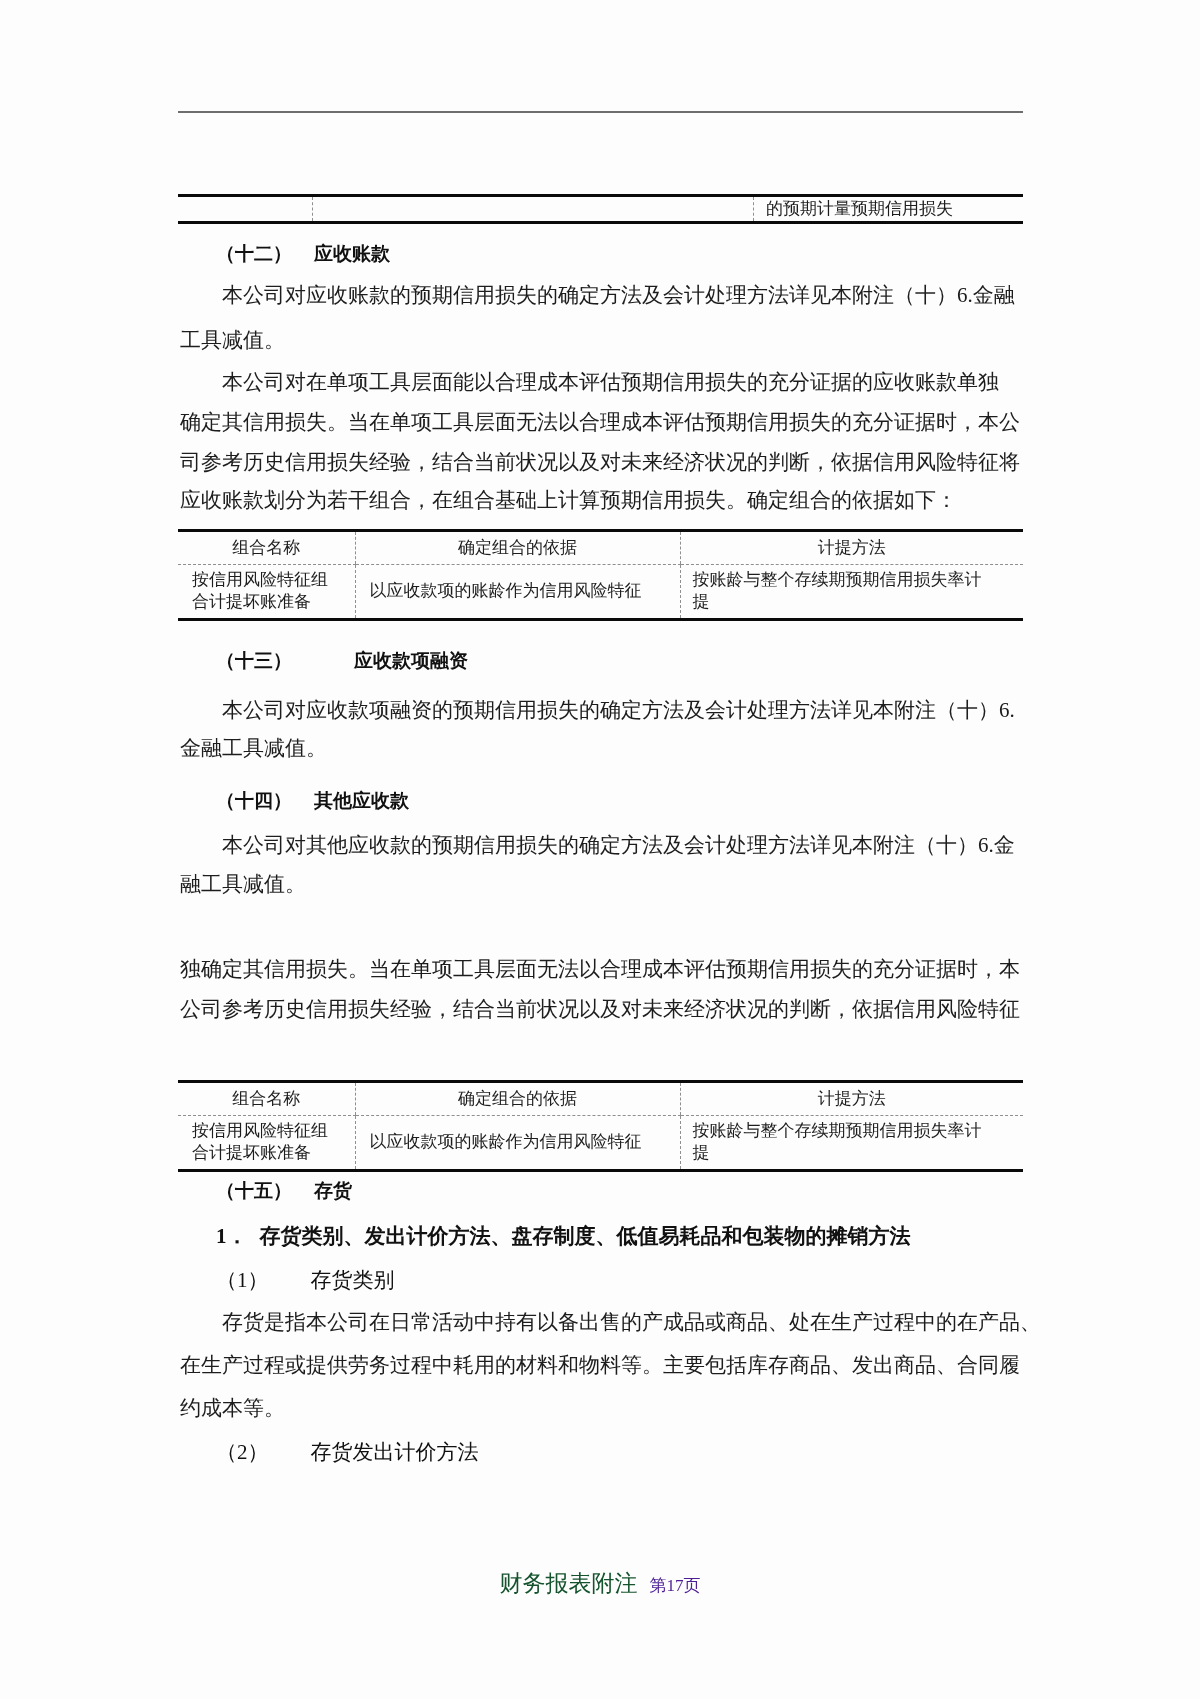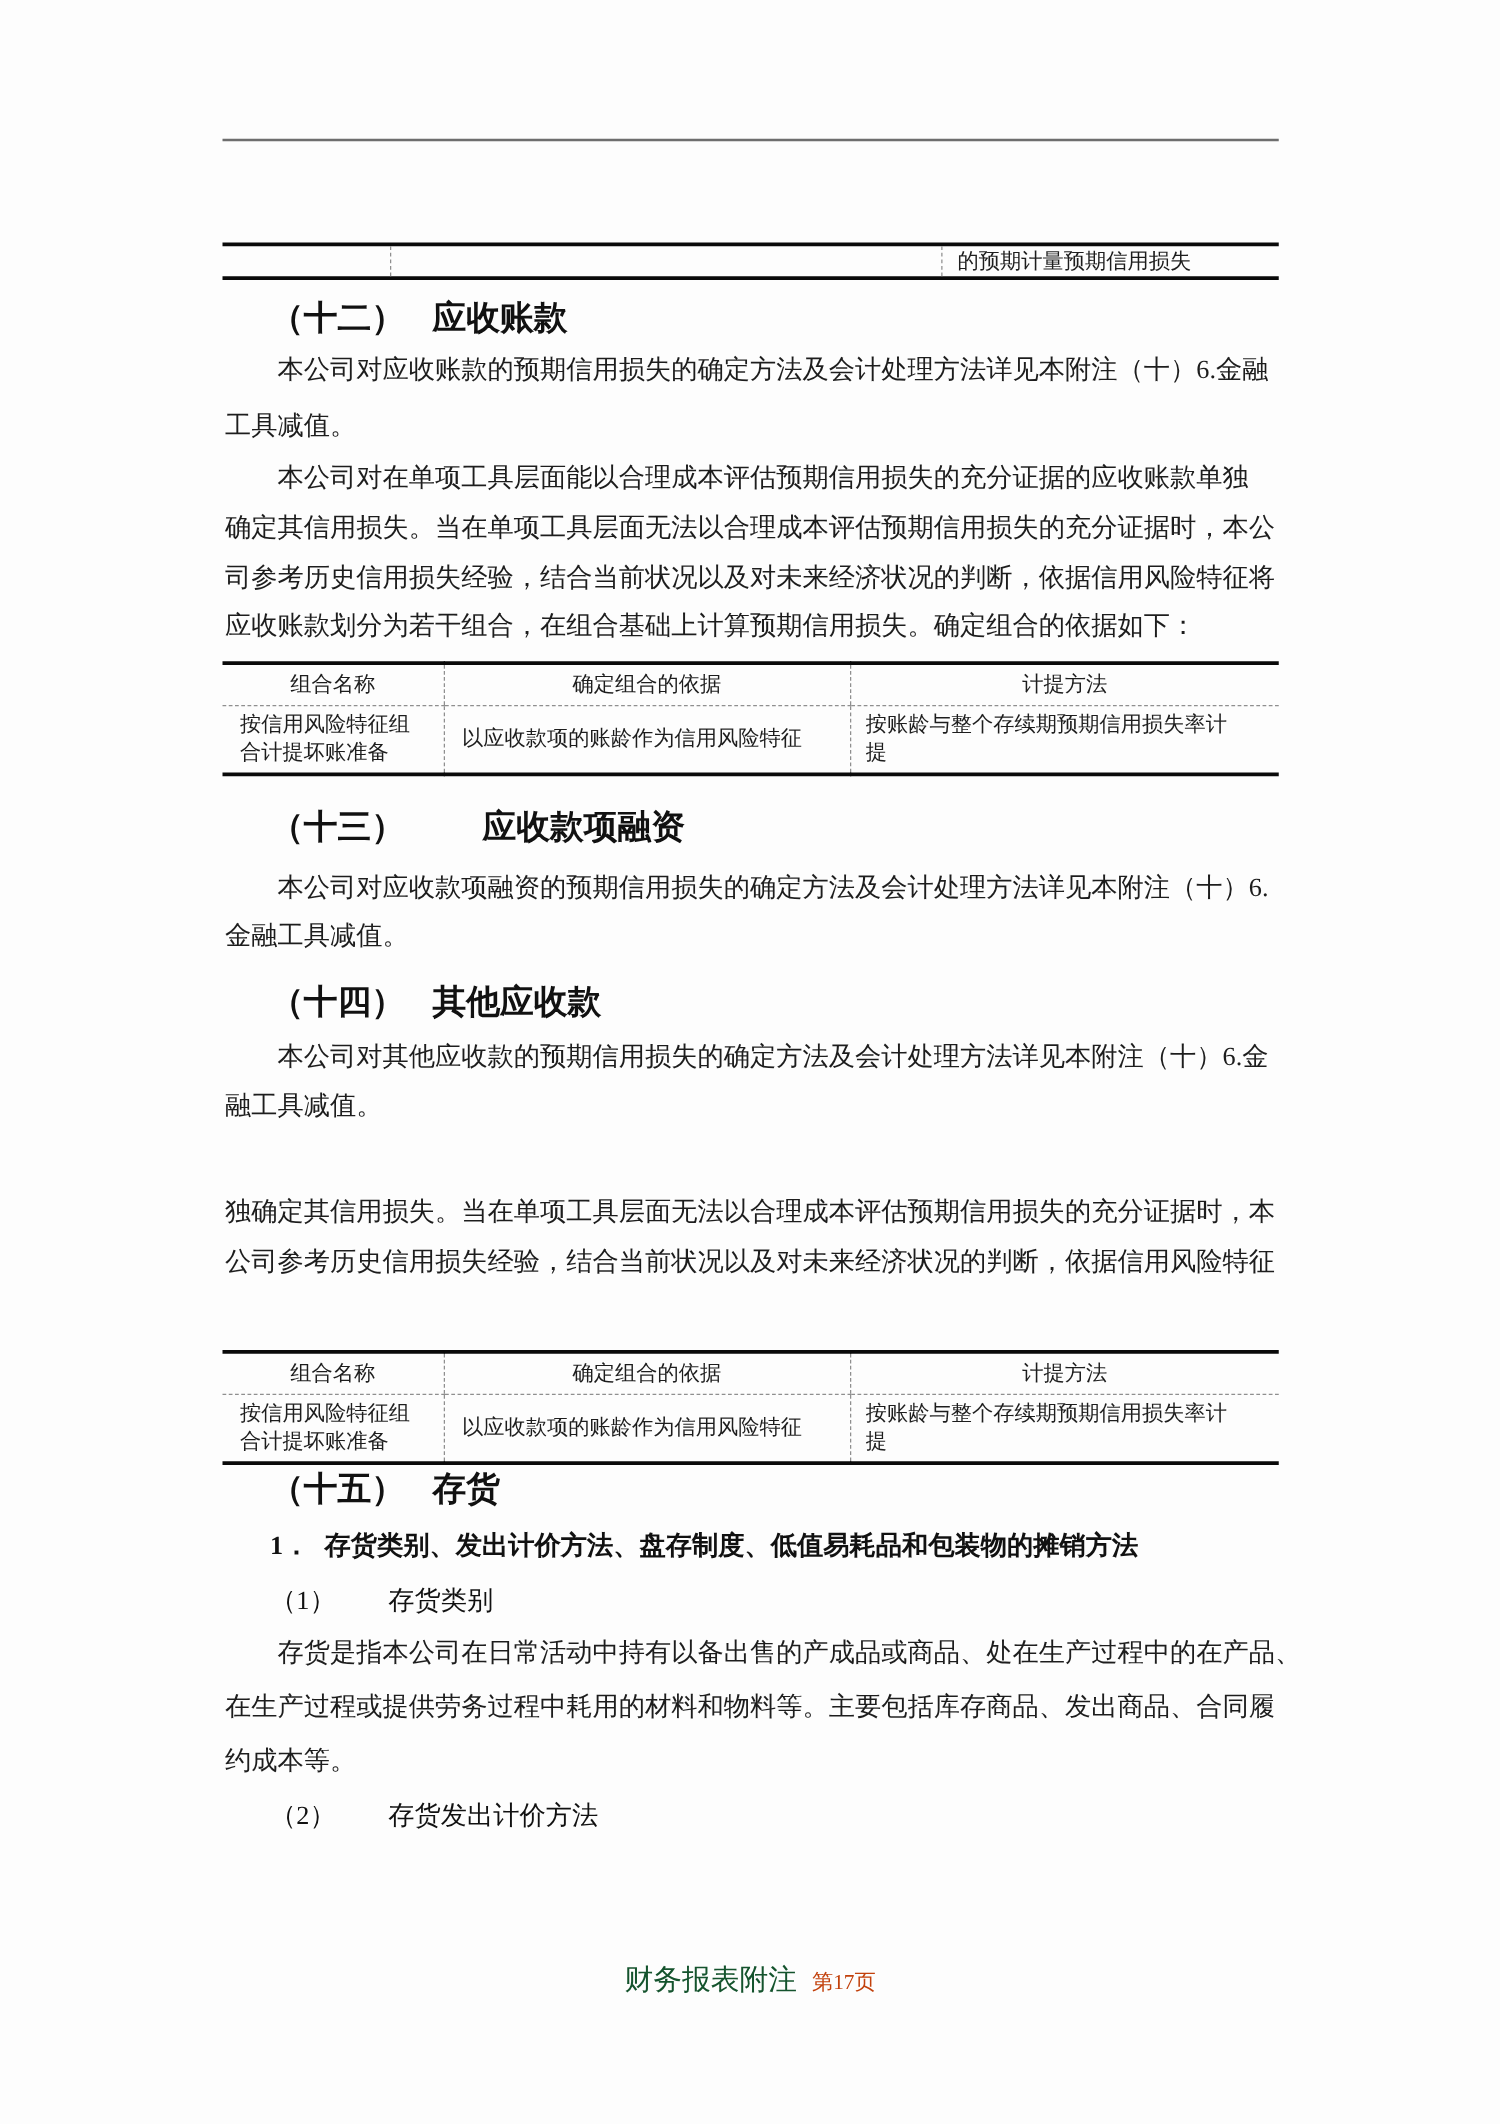--- a/index.html
+++ b/index.html
@@ -33,21 +33,21 @@
   .fragtable .fcell{
     height:24px;line-height:24px;font-size:17px;
     box-sizing:border-box;
   }
   .fragtable .f1{width:134px;}
   .fragtable .f2{width:441px;border-left:1px dashed var(--divider);}
   .fragtable .f3{width:270px;border-left:1px dashed var(--divider);padding-left:12px;}
   
   .h{
     position:absolute;left:216px;height:30px;line-height:30px;
-    font-size:27px;font-weight:bold;white-space:nowrap;color:#111;
+    font-size:19px;font-weight:bold;white-space:nowrap;color:#111;
   }
   .h .gap22{margin-left:22px;}
   .h .gap62{margin-left:62px;}
   .h.sub{font-size:21px;}
   .h.item{font-weight:normal;font-size:21px;}
   .h.item .gap42{margin-left:42px;}
   .h .gap12{margin-left:12px;}
   
   .ln{
     position:absolute;left:180px;height:26px;line-height:26px;
@@ -76,21 +76,21 @@
   .ptable .vd{border-left:1px dashed var(--divider);}
   .ptable td.c1{padding-left:14px;padding-right:22px;}
   .ptable td.c2{padding-left:14px;padding-right:20px;}
   .ptable td.c3{padding-left:12px;padding-right:40px;}
   
   .footer{
     position:absolute;left:0;top:1568px;width:1200px;
     display:flex;justify-content:center;align-items:baseline;gap:12px;
   }
   .footer .ftitle{font-size:23px;color:#14532d;}
-  .footer .fpage{font-size:17px;color:#c2410c;}
+  .footer .fpage{font-size:17px;color:#4c1d95;}
 </style>
 </head>
 <body>
 
 <div class="page">
 
   <div class="rule" style="top:111px"></div>
 
   <div class="fragtable">
     <div class="fcell f1"></div>

